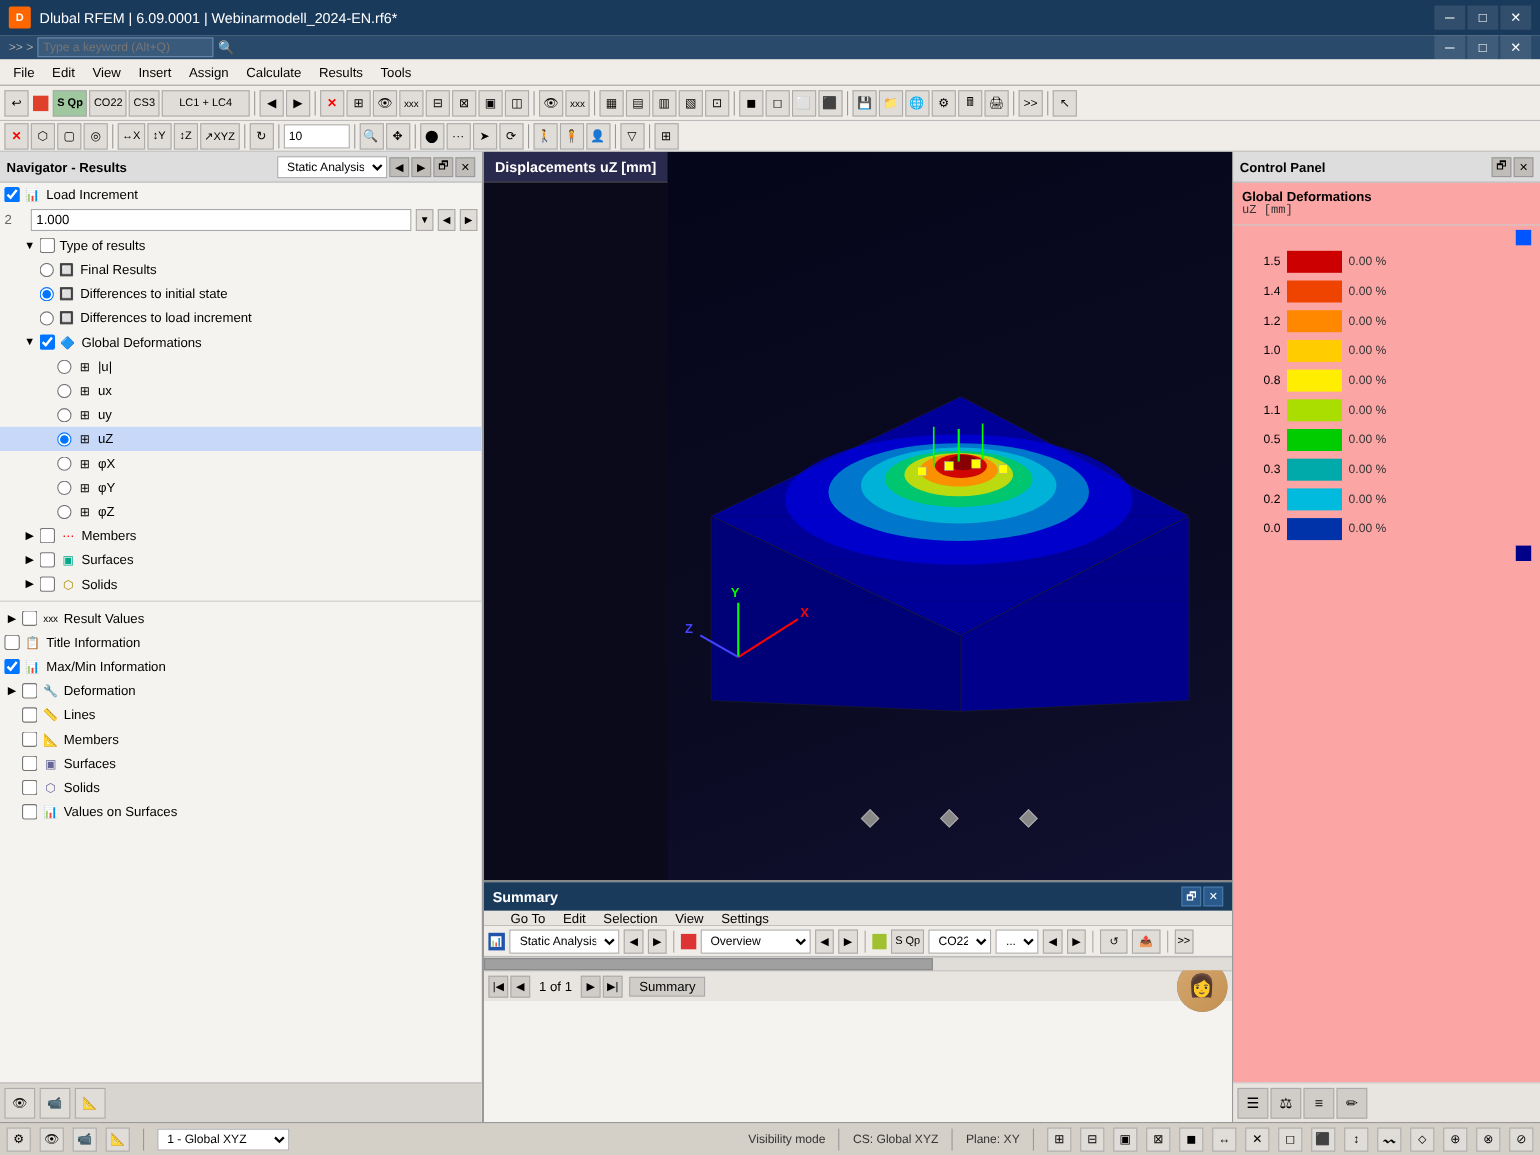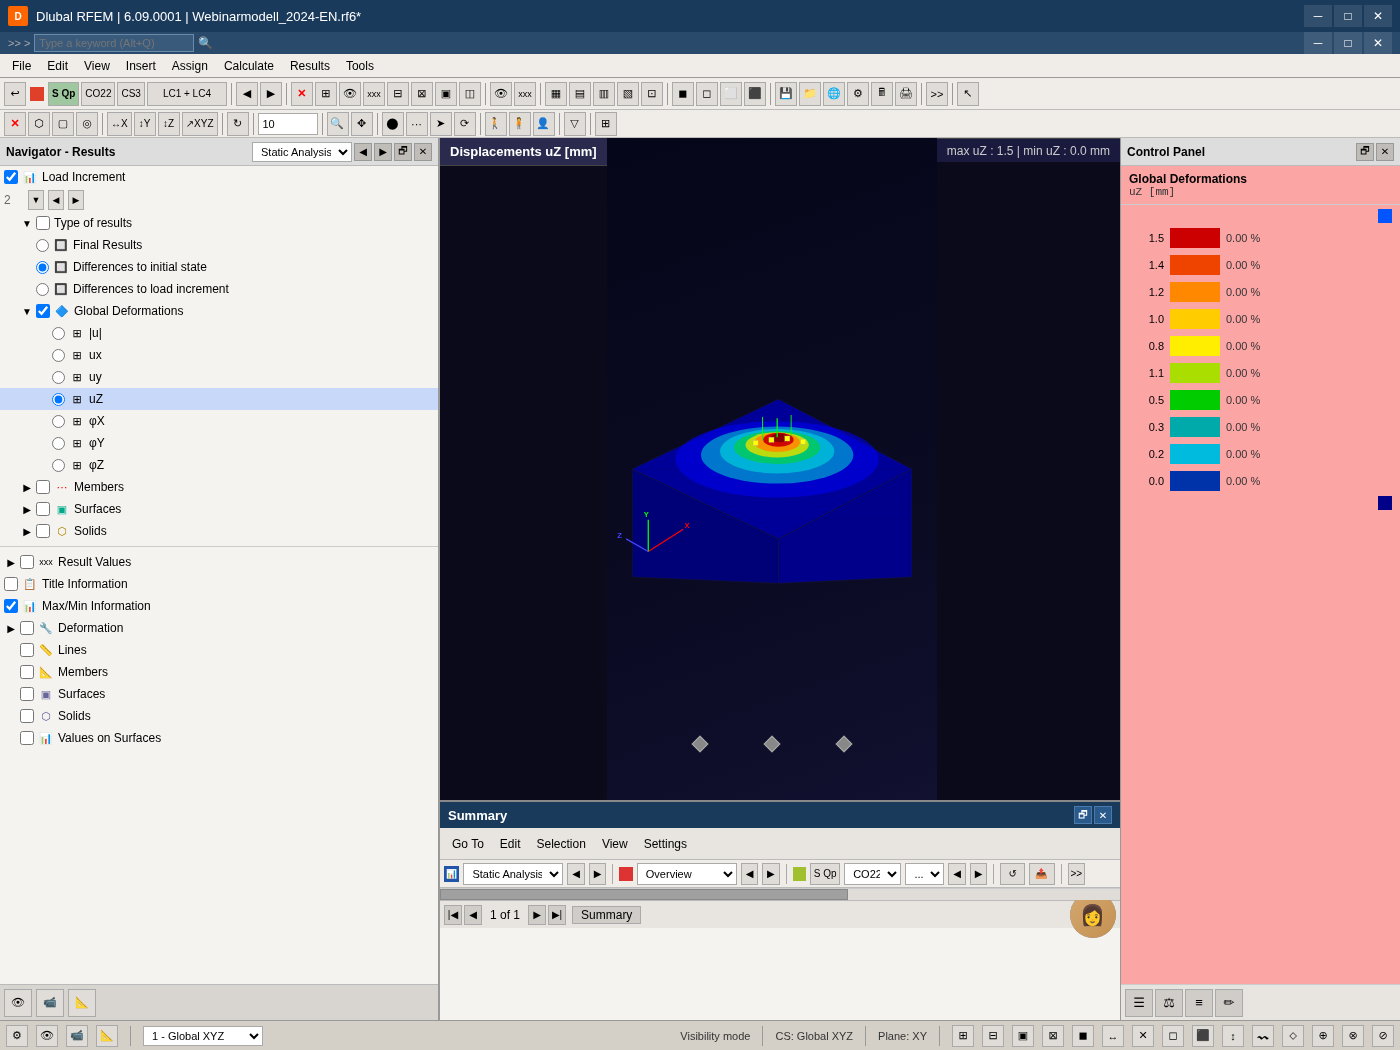--- a/index.html
+++ b/index.html
@@ -220,20 +220,21 @@
 
     <div class="navigator-content">
 
       <div class="nav-item">
         <input type="checkbox" class="nav-checkbox" checked="" style="">
         <span class="nav-icon">📊</span>
         <span class="nav-label">Load Increment</span>
       </div>
       <div class="load-increment-row">
         <span class="li-num">2</span>
+        <input type="text" class="li-input" value="1.000" style="">
         <button class="li-dropdown-btn">▼</button>
         <button class="li-arrow-btn">◀</button>
         <button class="li-arrow-btn">▶</button>
       </div>
 
       <div class="nav-item nav-indent-1">
         <span class="nav-arrow">▼</span>
         <input type="checkbox" class="nav-checkbox" style="">
         <span class="nav-label">Type of results</span>
       </div>
@@ -452,36 +453,33 @@
         </svg>
 
         <div style="position:absolute; bottom:50px; left:50%; transform:translateX(-50%); display:flex; gap:60px;">
           <div style="width:12px; height:12px; background:#888; border:1px solid #aaa; transform:rotate(45deg);"></div>
           <div style="width:12px; height:12px; background:#888; border:1px solid #aaa; transform:rotate(45deg);"></div>
           <div style="width:12px; height:12px; background:#888; border:1px solid #aaa; transform:rotate(45deg);"></div>
         </div>
 
       </div>
 
-      <div style="background:#1a1a3e; color:#ccc; height:24px; display:flex; align-items:center; padding:0 10px; font-size:12px; border-top:1px solid #444;">
-        <span>max uZ : 1.5 | min uZ : 0.0 mm</span>
-      </div>
     </div>
 
     <div style="background:#f5f3f0; border-top:2px solid #888; height:220px; display:flex; flex-direction:column;">
 
       <div style="background:#1a3a5c; color:white; height:26px; display:flex; align-items:center; justify-content:space-between; padding:0 8px; font-weight:bold; font-size:13px;">
         <span>Summary</span>
         <div style="display:flex; gap:2px;">
           <button class="panel-ctrl-btn" style="background:#2a5a8c; border-color:#4a7aac; color:white;">🗗</button>
           <button class="panel-ctrl-btn" style="background:#2a5a8c; border-color:#4a7aac; color:white;">✕</button>
         </div>
       </div>
 
-      <div style="background:#e8e5e0; height:32px; display:flex; align-items:center; padding:0 8px; gap:8px; font-size:12px; border-bottom:1px solid #bbb;">
+      <div style="background:#e8e5e0; height:14px; display:flex; align-items:center; padding:0 20px; gap:8px; font-size:12px; border-bottom:1px solid #bbb;">
         <span class="summary-tb-item">Go To</span>
         <span class="summary-tb-item">Edit</span>
         <span class="summary-tb-item">Selection</span>
         <span class="summary-tb-item">View</span>
         <span class="summary-tb-item">Settings</span>
       </div>
 
       <div style="background:#f0ede8; height:28px; display:flex; align-items:center; padding:0 4px; gap:4px; border-bottom:1px solid #bbb;">
         <div style="width:16px; height:16px; background:#2255aa; display:flex; align-items:center; justify-content:center;">
           <span style="color:white; font-size:9px;">📊</span>

